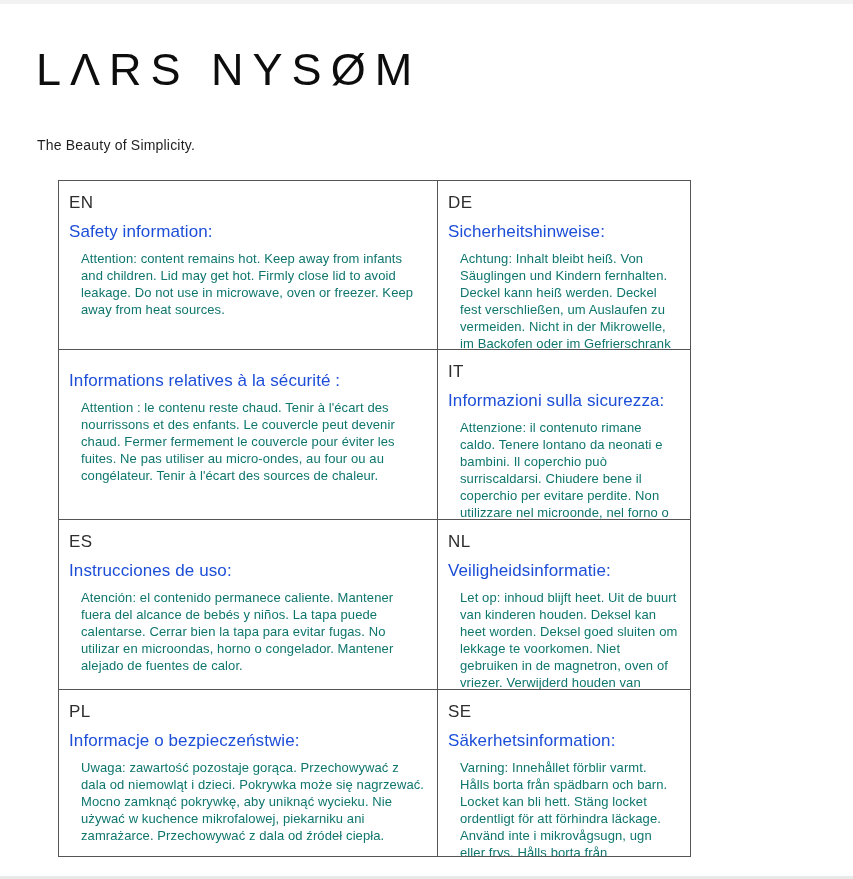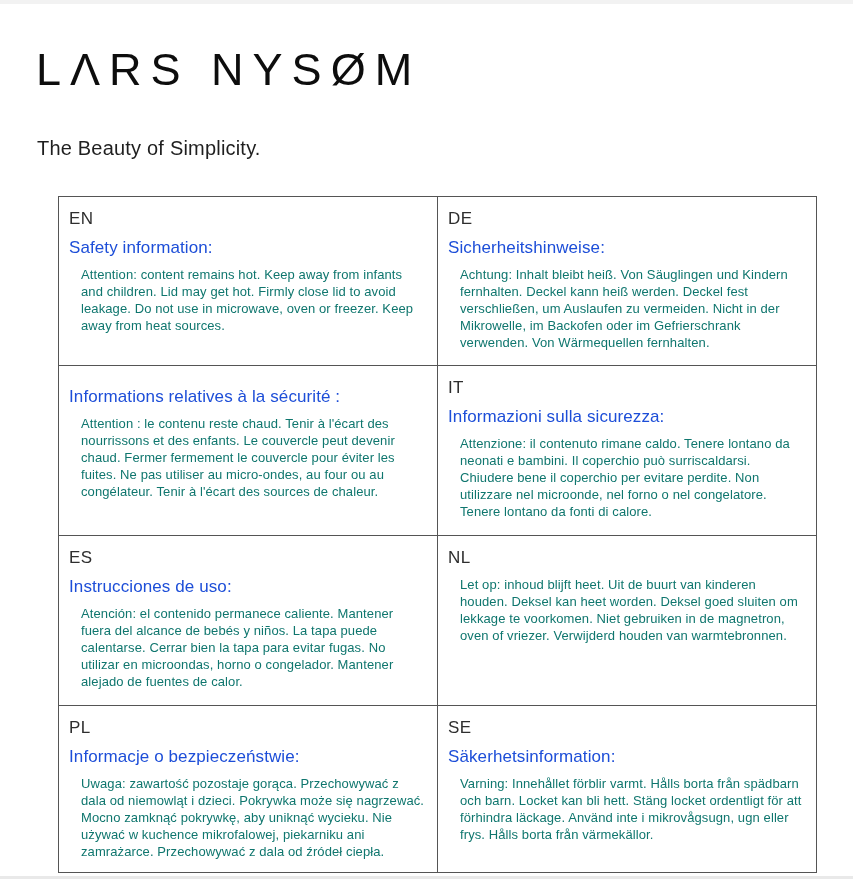--- a/index.html
+++ b/index.html
@@ -31,29 +31,29 @@
     font-size: 45px;
     font-weight: 300;
     letter-spacing: 9px;
     color: #0d0d0d;
     white-space: nowrap;
   }
   .tagline {
     position: absolute;
     left: 37px;
     top: 137px;
-    font-size: 20px;
+    font-size: 14px;
     color: #1f1f1f;
     letter-spacing: 0.2px;
   }
   .info-table {
     position: absolute;
     left: 58px;
-    top: 196px;
-    width: 759px;
+    top: 180px;
+    width: 633px;
     height: 677px;
     box-sizing: border-box;
     border: 1px solid #555555;
     display: grid;
     grid-template-columns: 379px 1fr;
     grid-template-rows: 169px 170px 170px 1fr;
   }
   .cell {
     box-sizing: border-box;
     border-right: 1px solid #555555;
@@ -120,20 +120,21 @@
   </div>
 
   <div class="cell">
     <div class="lang-code">ES</div>
     <div class="cell-heading">Instrucciones de uso:</div>
     <div class="cell-body">Atención: el contenido permanece caliente. Mantener fuera del alcance de bebés y niños. La tapa puede calentarse. Cerrar bien la tapa para evitar fugas. No utilizar en microondas, horno o congelador. Mantener alejado de fuentes de calor.</div>
   </div>
 
   <div class="cell">
     <div class="lang-code">NL</div>
+    <div class="cell-heading">Veiligheidsinformatie:</div>
     <div class="cell-body">Let op: inhoud blijft heet. Uit de buurt van kinderen houden. Deksel kan heet worden. Deksel goed sluiten om lekkage te voorkomen. Niet gebruiken in de magnetron, oven of vriezer. Verwijderd houden van warmtebronnen.</div>
   </div>
 
   <div class="cell">
     <div class="lang-code">PL</div>
     <div class="cell-heading">Informacje o bezpieczeństwie:</div>
     <div class="cell-body">Uwaga: zawartość pozostaje gorąca. Przechowywać z dala od niemowląt i dzieci. Pokrywka może się nagrzewać. Mocno zamknąć pokrywkę, aby uniknąć wycieku. Nie używać w kuchence mikrofalowej, piekarniku ani zamrażarce. Przechowywać z dala od źródeł ciepła.</div>
   </div>
 
   <div class="cell">

